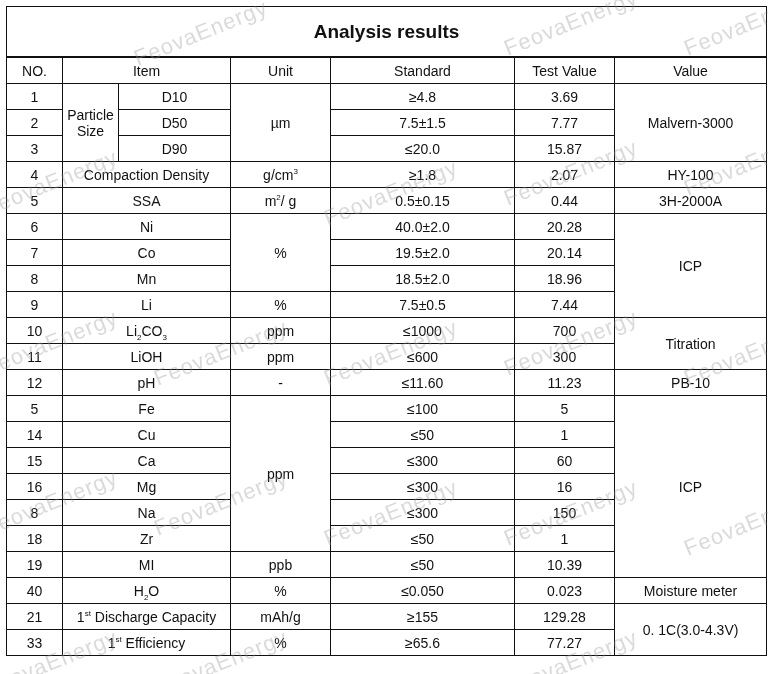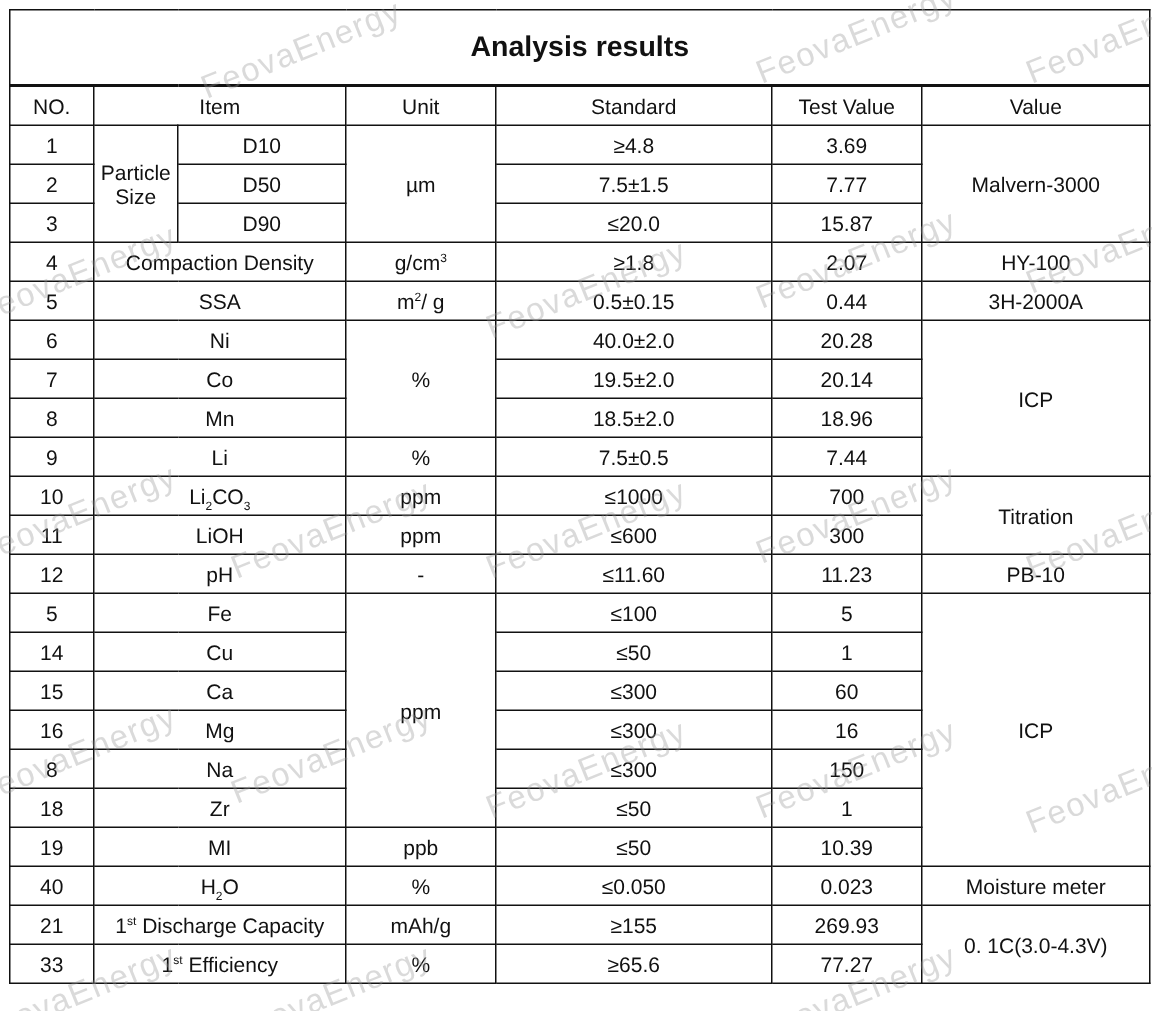--- a/index.html
+++ b/index.html
@@ -179,21 +179,21 @@
     <td>%</td>
     <td>≤0.050</td>
     <td>0.023</td>
     <td>Moisture meter</td>
   </tr>
   <tr>
     <td>21</td>
     <td colspan="2"><span>1</span><sup>st</sup><span> Discharge Capacity</span></td>
     <td>mAh/g</td>
     <td>≥155</td>
-    <td>269.93</td>
+    <td>129.28</td>
     <td rowspan="2">0. 1C(3.0-4.3V)</td>
   </tr>
   <tr>
     <td>33</td>
     <td colspan="2"><span>1</span><sup>st</sup><span> Efficiency</span></td>
     <td>%</td>
     <td>≥65.6</td>
     <td>77.27</td>
   </tr>
 </tbody>

